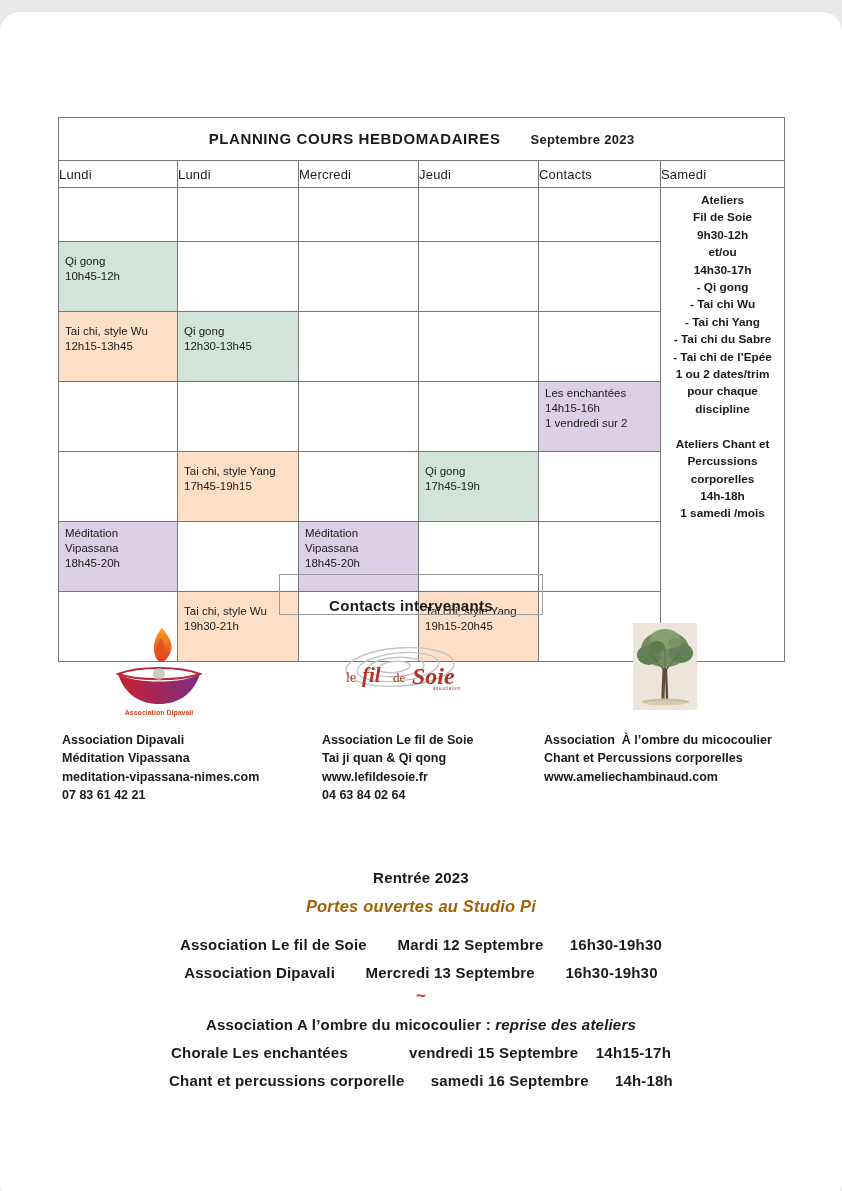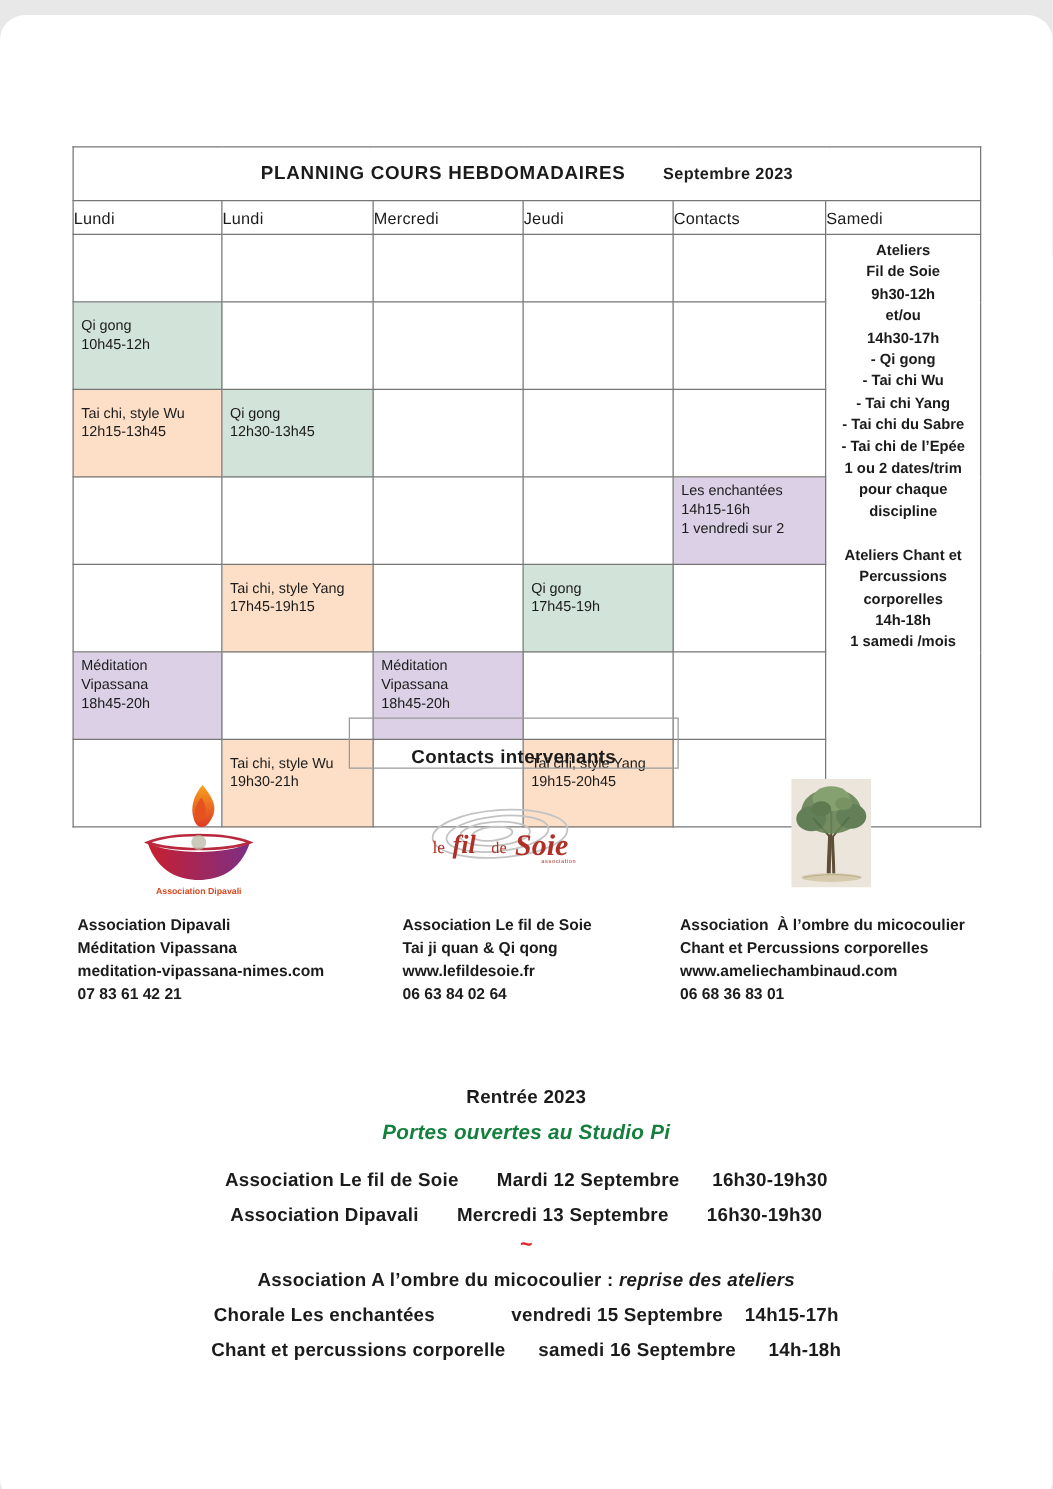--- a/index.html
+++ b/index.html
@@ -45,21 +45,21 @@
   .c1 { left:62px; } .c2 { left:322px; } .c3 { left:544px; }
 
   
   .bottom {
     position:absolute; left:0; top:857px; width:842px;
     display:flex; flex-direction:column; align-items:center;
     font-weight:700; color:#1b1b1b;
   }
   .bottom div { white-space:pre; }
   .b-heading { font-size:15px; letter-spacing:.2px; }
-  .b-red  { margin-top:11px; font-size:16.5px; font-style:italic; color:#15803d; letter-spacing:.2px; }
+  .b-red  { margin-top:11px; font-size:16.5px; font-style:italic; color:#a16207; letter-spacing:.2px; }
   .b-line { font-size:15px; letter-spacing:.2px; }
   .b1 { margin-top:20px; } .b2 { margin-top:11px;text-align:right; }
   .b-tilde { margin-top:7px; font-size:17px; font-weight:800; color:#e02128; line-height:16px; }
   .b3 { margin-top:12px; } .b4 { margin-top:11px; } .b5 { margin-top:11px; }
   .ital { font-style:italic; }
 </style>
 </head>
 <body>
 
 <div class="page">
@@ -240,27 +240,26 @@
   <div class="contact c1">
     <div>Association Dipavali</div>
     <div>Méditation Vipassana</div>
     <div>meditation-vipassana-nimes.com</div>
     <div>07 83 61 42 21</div>
   </div>
   <div class="contact c2">
     <div>Association Le fil de Soie</div>
     <div>Tai ji quan &amp; Qi qong</div>
     <div>www.lefildesoie.fr</div>
-    <div>06 63 84 02 64</div>
+    <div>04 63 84 02 64</div>
   </div>
   <div class="contact c3">
     <div>Association  À l’ombre du micocoulier</div>
     <div>Chant et Percussions corporelles</div>
     <div>www.ameliechambinaud.com</div>
-    <div>06 68 36 83 01</div>
   </div>
 
   <div class="bottom">
     <div class="b-heading">Rentrée 2023</div>
     <div class="b-red">Portes ouvertes au Studio Pi</div>
     <div class="b-line b1">Association Le fil de Soie       Mardi 12 Septembre      16h30-19h30</div>
     <div class="b-line b2">Association Dipavali       Mercredi 13 Septembre       16h30-19h30</div>
     <div class="b-tilde">~</div>
     <div class="b-line b3"><span>Association A l’ombre du micocoulier : </span><span class="ital">reprise des ateliers</span></div>
     <div class="b-line b4">Chorale Les enchantées              vendredi 15 Septembre    14h15-17h</div>

